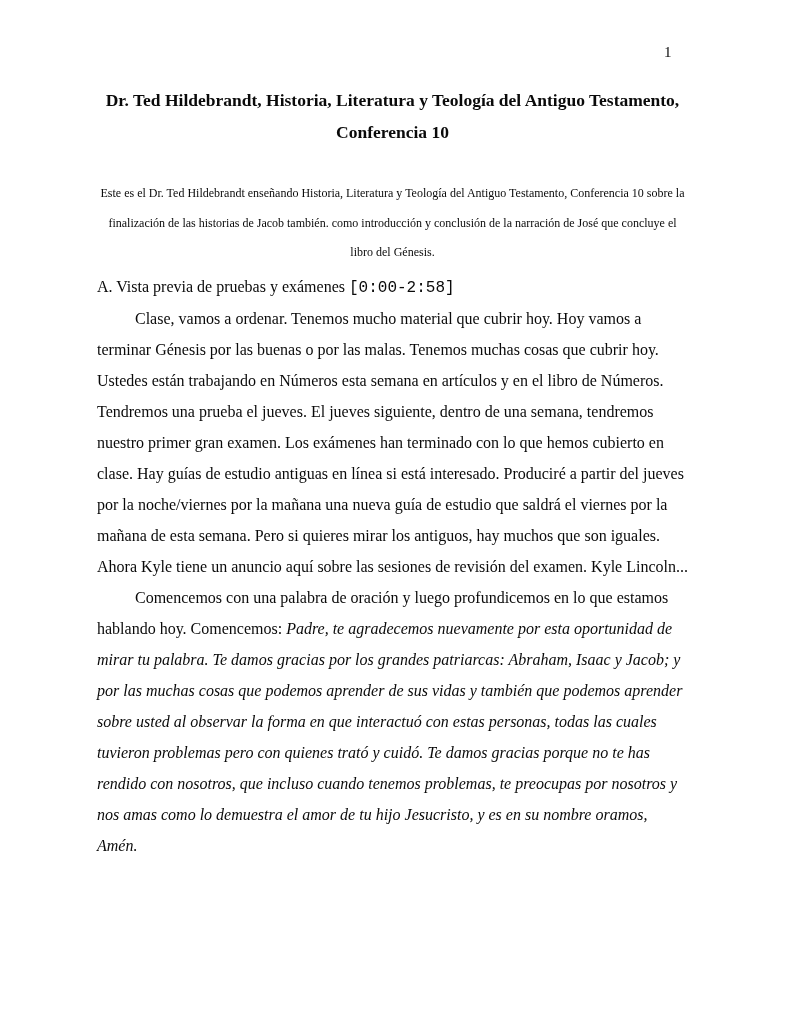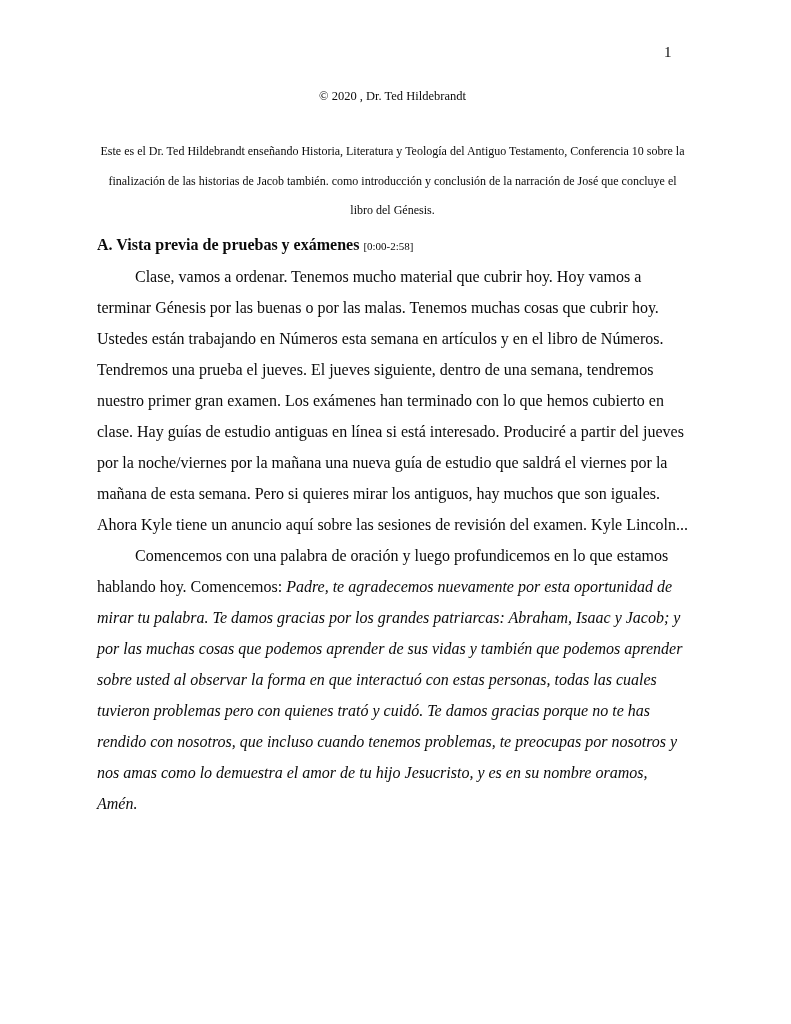--- a/index.html
+++ b/index.html
@@ -43,46 +43,47 @@
     line-height: 29.5px;
     text-align: center;
     margin: 31px 0 0 0;
   }
   .section-heading {
     font-size: 16px;
     line-height: 29.5px;
     margin-top: 4px;
   }
   .section-heading .heading-text {
-    font-weight: bold;
+    font-weight: normal;
   }
   .section-heading .timestamp {
-    font-size: 11px;
+    font-size: 16px;
     font-weight: normal;
     margin-left: 4px;
+    font-family: Liberation Mono, monospace;
   }
   .body-para {
     font-size: 16px;
     line-height: 31px;
     margin: 0;
     text-indent: 38px;
     text-align: left;
   }
   .prayer {
   }
 </style>
 </head>
 <body>
 
 <div class="page">
 
   <div class="page-number">1</div>
 
+  <h1 class="doc-title">Dr. Ted Hildebrandt, Historia, Literatura y Teología del Antiguo Testamento, Conferencia 10</h1>
 
-  <div class="copyright">© 2020 , Dr. Ted Hildebrandt</div>
 
   <p class="intro-para">Este es el Dr. Ted Hildebrandt enseñando Historia, Literatura y Teología del Antiguo Testamento, Conferencia 10 sobre la finalización de las historias de Jacob también. como introducción y conclusión de la narración de José que concluye el libro del Génesis.</p>
 
   <div class="section-heading">
     <span class="heading-text">A. Vista previa de pruebas y exámenes</span><span class="timestamp">[0:00-2:58]</span>
   </div>
 
   <p class="body-para">Clase, vamos a ordenar. Tenemos mucho material que cubrir hoy. Hoy vamos a terminar Génesis por las buenas o por las malas. Tenemos muchas cosas que cubrir hoy. Ustedes están trabajando en Números esta semana en artículos y en el libro de Números. Tendremos una prueba el jueves. El jueves siguiente, dentro de una semana, tendremos nuestro primer gran examen. Los exámenes han terminado con lo que hemos cubierto en clase. Hay guías de estudio antiguas en línea si está interesado. Produciré a partir del jueves por la noche/viernes por la mañana una nueva guía de estudio que saldrá el viernes por la mañana de esta semana. Pero si quieres mirar los antiguos, hay muchos que son iguales. Ahora Kyle tiene un anuncio aquí sobre las sesiones de revisión del examen. Kyle Lincoln...</p>
 
   <p class="body-para"><span>Comencemos con una palabra de oración y luego profundicemos en lo que estamos hablando hoy. Comencemos: </span><em class="prayer">Padre, te agradecemos nuevamente por esta oportunidad de mirar tu palabra. Te damos gracias por los grandes patriarcas: Abraham, Isaac y Jacob; y por las muchas cosas que podemos aprender de sus vidas y también que podemos aprender sobre usted al observar la forma en que interactuó con estas personas, todas las cuales tuvieron problemas pero con quienes trató y cuidó. Te damos gracias porque no te has rendido con nosotros, que incluso cuando tenemos problemas, te preocupas por nosotros y nos amas como lo demuestra el amor de tu hijo Jesucristo, y es en su nombre oramos, Amén.</em></p>

